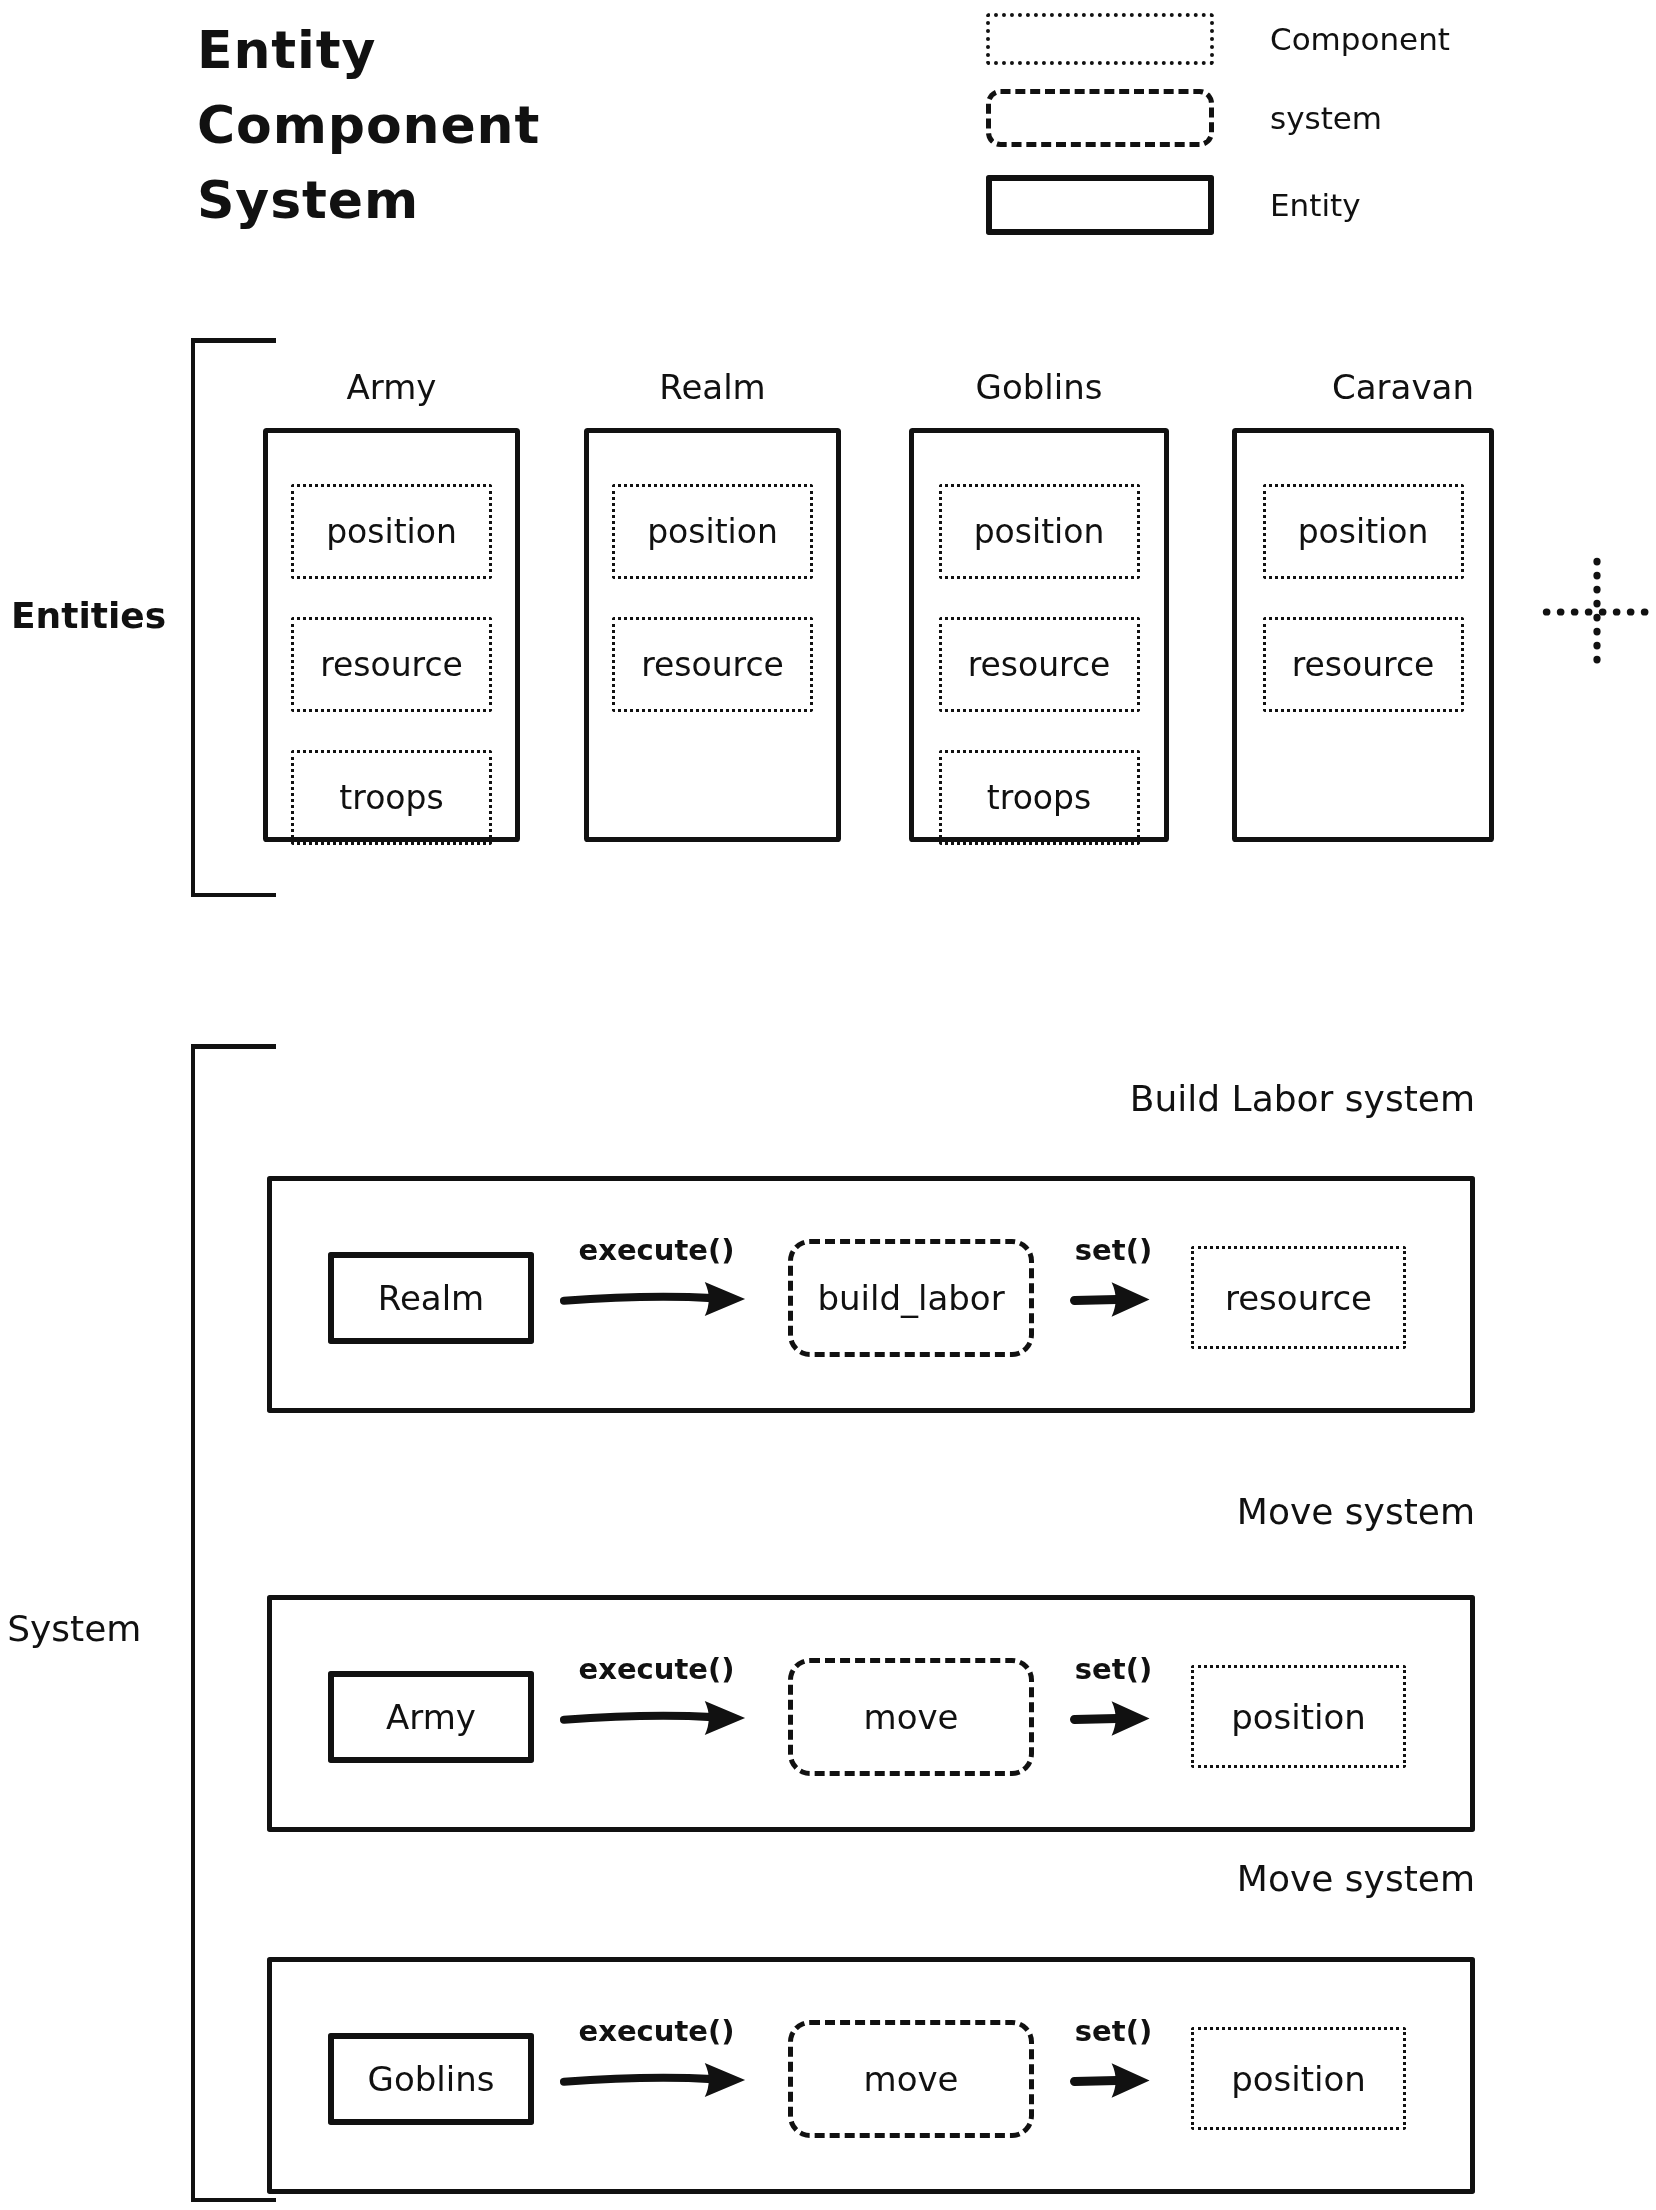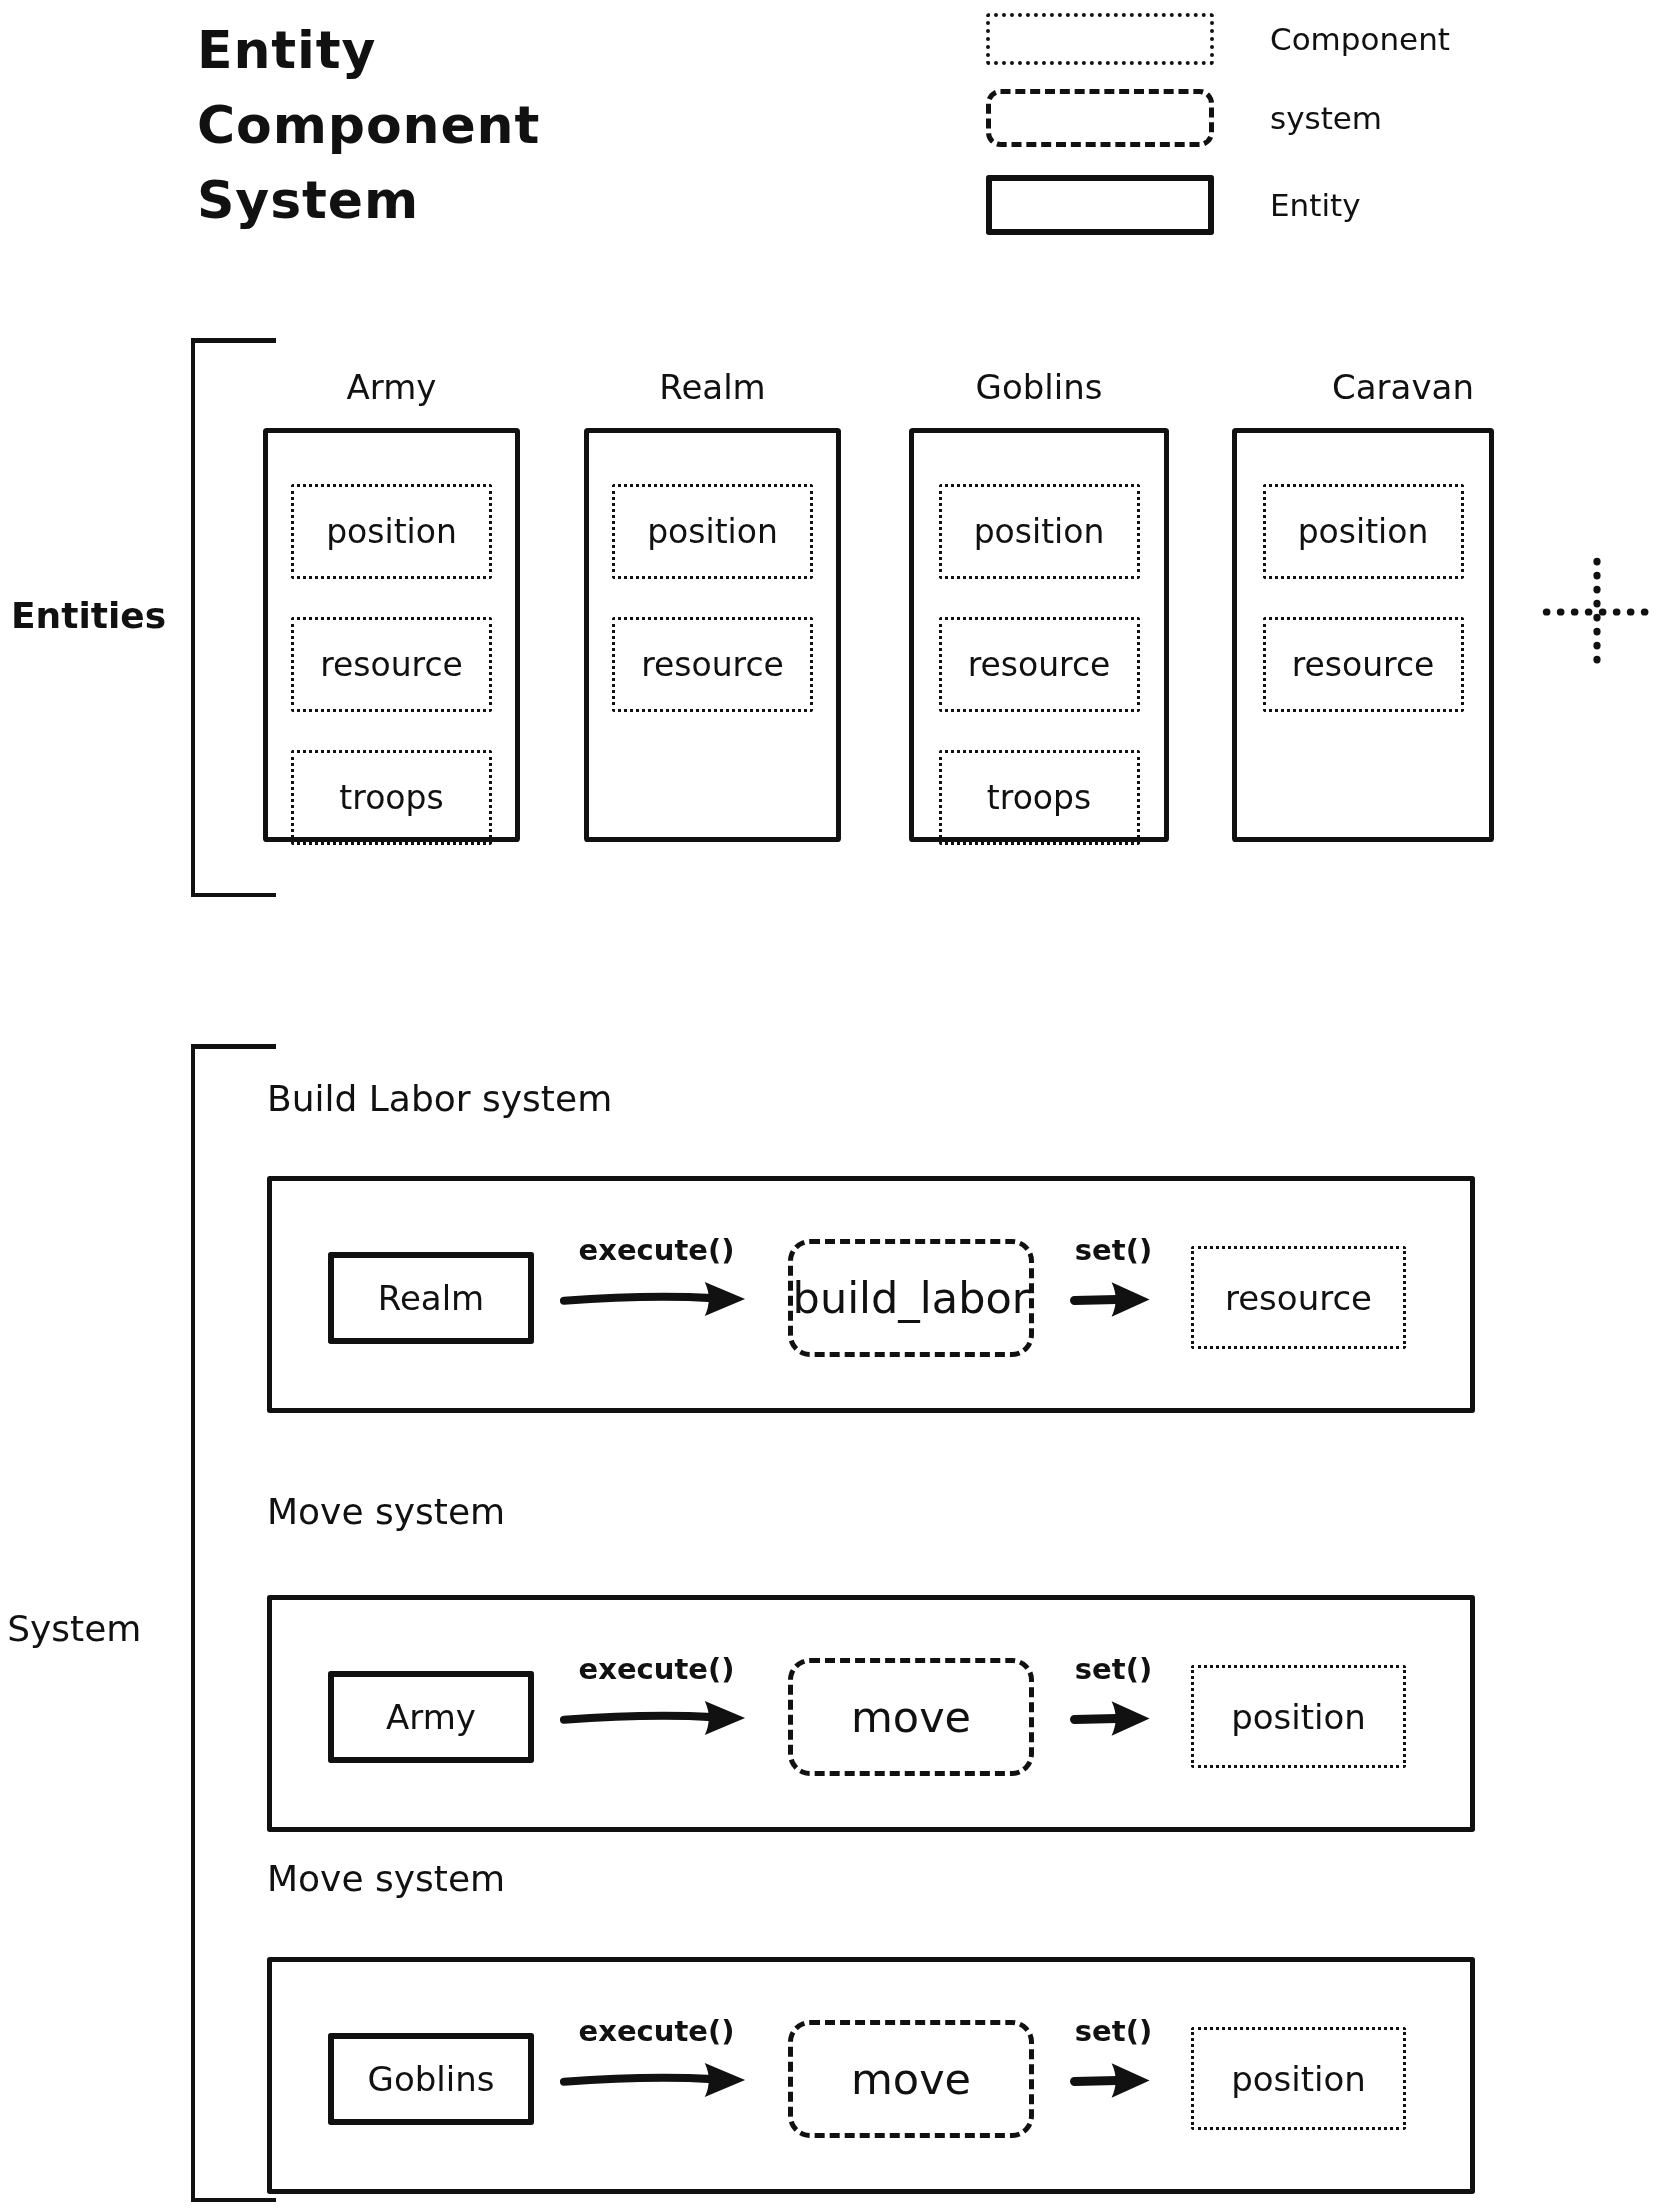--- a/index.html
+++ b/index.html
@@ -47,35 +47,35 @@
     padding-top:51px; gap:38px;
   }
   .component-box {
     width:201px; height:95px; flex:0 0 95px;
     border:3.6px dotted #111; border-radius:2.7px;
     display:flex; align-items:center; justify-content:center;
     font-size:33px;
   }
 
   .system-title {
-    position:absolute; text-align:left; font-size:36px; white-space:nowrap;
+    position:absolute; text-align:right; font-size:36px; white-space:nowrap;
   }
   .system-container {
     position:absolute; width:1208px; height:237px;
     border:5.4px solid #111; border-radius:2.7px; background:#fff;
   }
   .sys-entity {
     position:absolute; left:56px; top:71px; width:206px; height:92px;
     border:6.3px solid #111; border-radius:2.7px;
     display:flex; align-items:center; justify-content:center; font-size:34px;
   }
   .sys-fn {
     position:absolute; left:516px; top:58px; width:246px; height:118px;
     border:5.4px dashed #111; border-radius:22px;
-    display:flex; align-items:center; justify-content:center; font-size:43px;
+    display:flex; align-items:center; justify-content:center; font-size:34px;
   }
   .sys-comp {
     position:absolute; left:919px; top:65px; width:215px; height:103px;
     border:3.6px dotted #111; border-radius:2.7px;
     display:flex; align-items:center; justify-content:center; font-size:34px;
   }
   .arrow-label {
     position:absolute; text-align:center; font-size:29px; white-space:nowrap;font-weight:bold;
   }
   .arrow-svg { position:absolute; }

